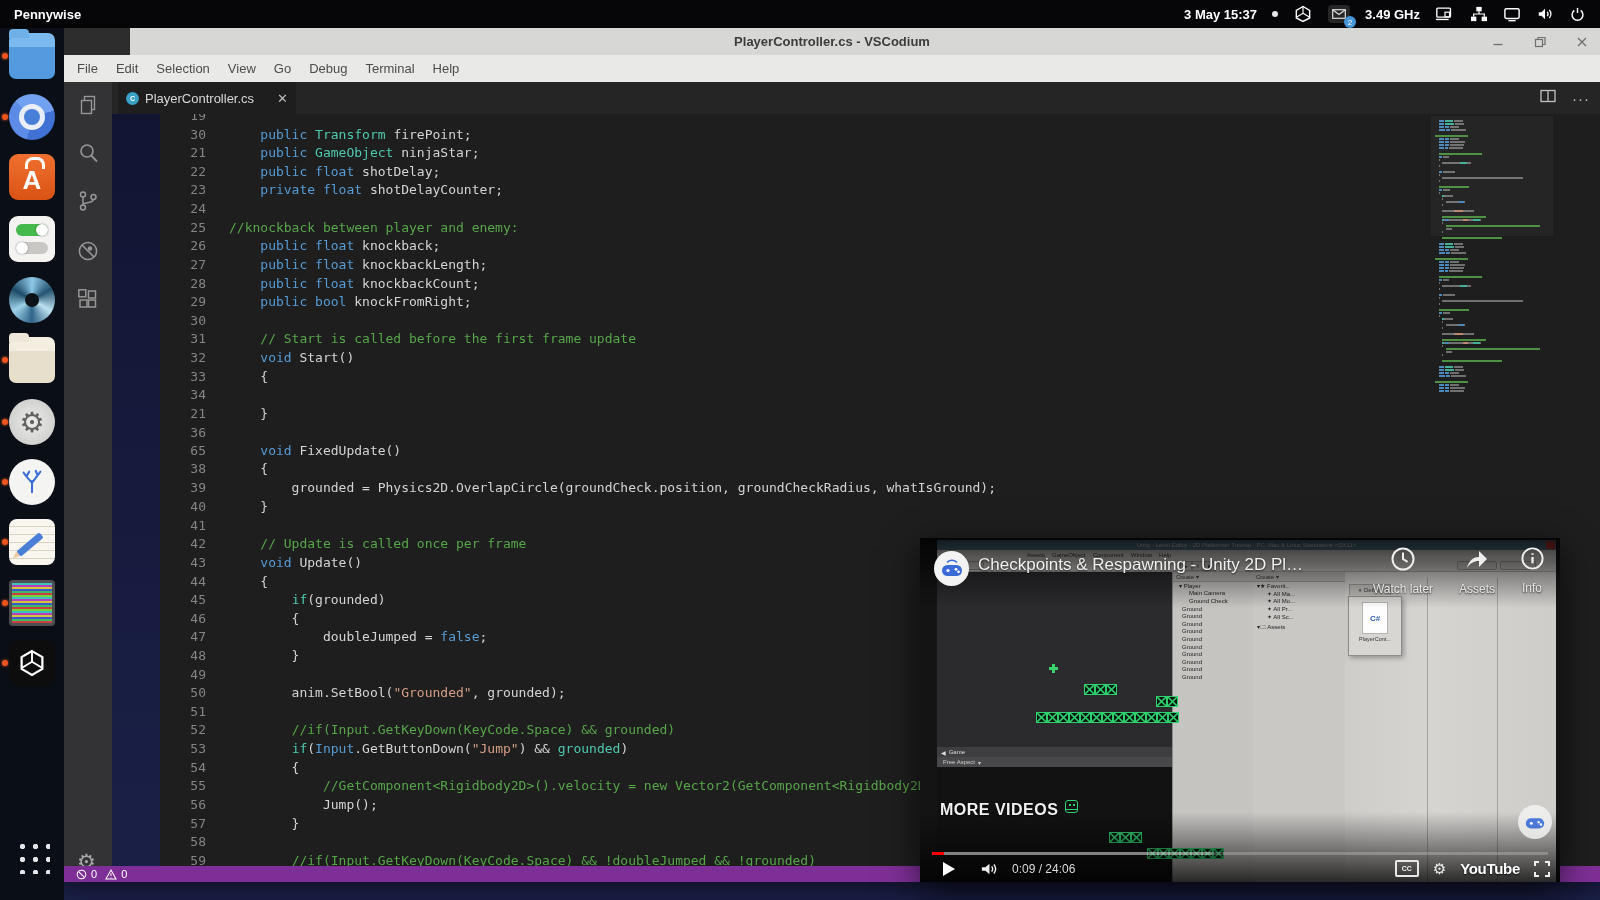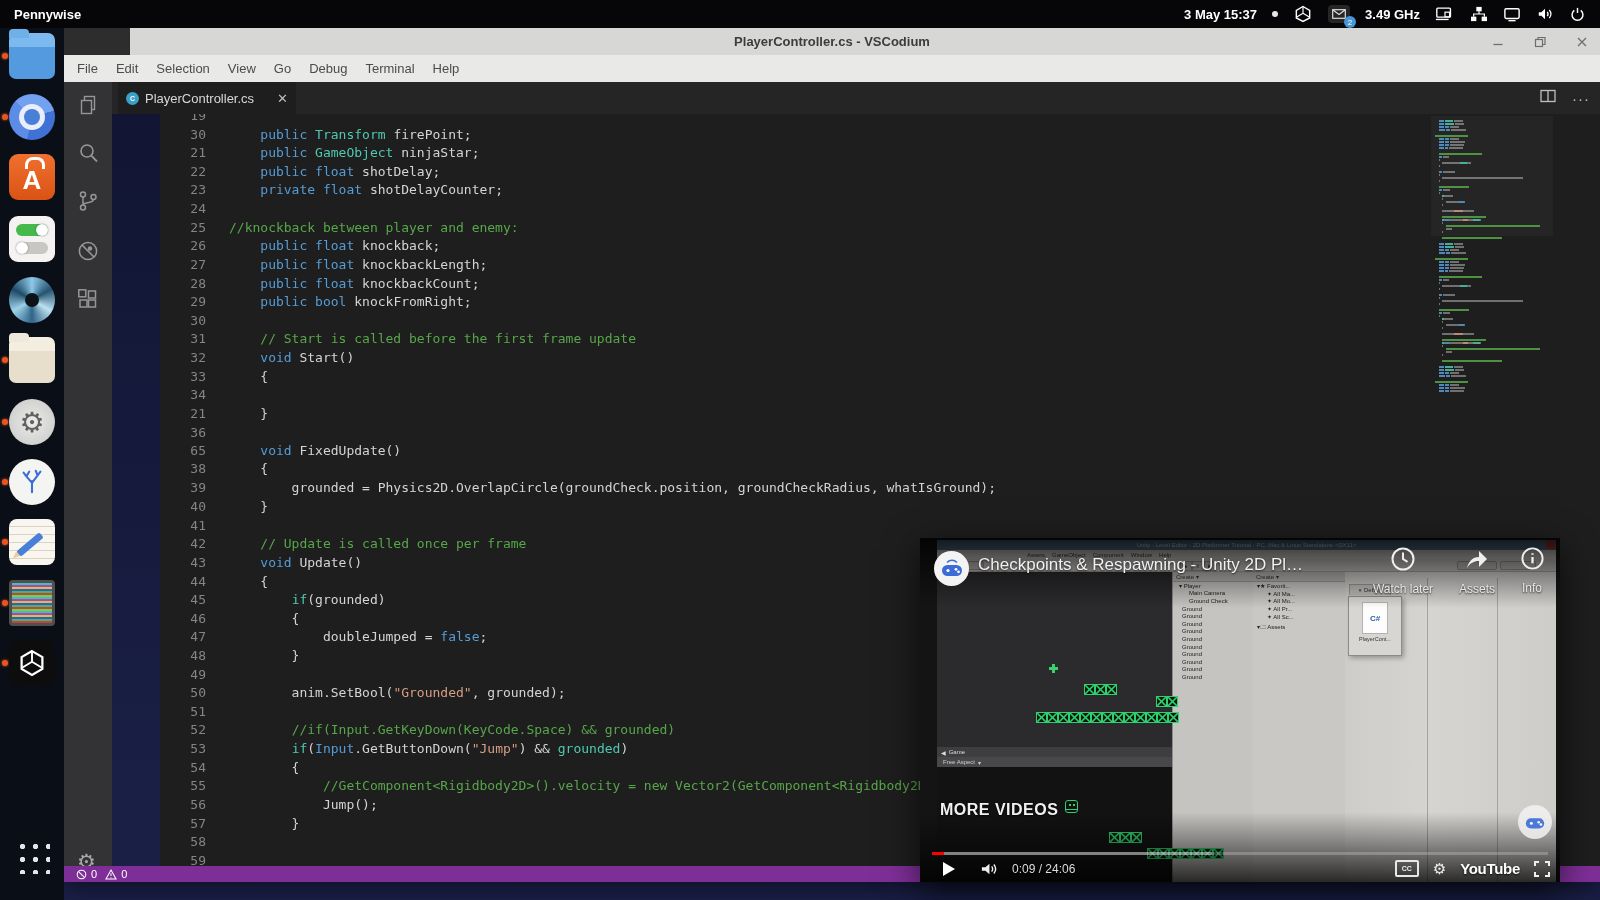--- a/index.html
+++ b/index.html
@@ -364,21 +364,21 @@
           <div class="crow" style="top: 550.6px;"><span class="ln">49</span><span class="cd"></span></div>
           <div class="crow" style="top: 569.22px;"><span class="ln">50</span><span class="cd"><span class="tk-d">        anim.SetBool(</span><span class="tk-s">"Grounded"</span><span class="tk-d">, grounded);</span></span></div>
           <div class="crow" style="top: 587.84px;"><span class="ln">51</span><span class="cd"></span></div>
           <div class="crow" style="top: 606.46px;"><span class="ln">52</span><span class="cd"><span class="tk-d">        </span><span class="tk-c">//if(Input.GetKeyDown(KeyCode.Space) &amp;&amp; grounded)</span></span></div>
           <div class="crow" style="top: 625.08px;"><span class="ln">53</span><span class="cd"><span class="tk-d">        </span><span class="tk-i">if</span><span class="tk-d">(</span><span class="tk-k">Input</span><span class="tk-d">.GetButtonDown(</span><span class="tk-s">"Jump"</span><span class="tk-d">) &amp;&amp; </span><span class="tk-i">grounded</span><span class="tk-d">)</span></span></div>
           <div class="crow" style="top: 643.7px;"><span class="ln">54</span><span class="cd"><span class="tk-d">        {</span></span></div>
           <div class="crow" style="top: 662.32px;"><span class="ln">55</span><span class="cd"><span class="tk-d">            </span><span class="tk-c">//GetComponent&lt;Rigidbody2D&gt;().velocity = new Vector2(GetComponent&lt;Rigidbody2D&gt;().velocity.x, jumpHeight);</span></span></div>
           <div class="crow" style="top: 680.94px;"><span class="ln">56</span><span class="cd"><span class="tk-d">            Jump();</span></span></div>
           <div class="crow" style="top: 699.56px;"><span class="ln">57</span><span class="cd"><span class="tk-d">        }</span></span></div>
           <div class="crow" style="top: 718.18px;"><span class="ln">58</span><span class="cd"></span></div>
-          <div class="crow" style="top: 736.8px;"><span class="ln">59</span></div>
+          <div class="crow" style="top: 736.8px;"><span class="ln">59</span><span class="cd"><span class="tk-d">        </span><span class="tk-c">//if(Input.GetKeyDown(KeyCode.Space) &amp;&amp; !doubleJumped &amp;&amp; !grounded)</span></span></div>
         </div>
       <div id="minimap">
           <div id="minimap-slider"></div>
           <i style="position: absolute; left: 7.6px; top: 4px; width: 5.4px; height: 2px; background: rgba(86, 156, 214, 0.85);"></i>
           <i style="position: absolute; left: 13.9px; top: 4px; width: 8.1px; height: 2px; background: rgba(78, 201, 176, 0.85);"></i>
           <i style="position: absolute; left: 22.9px; top: 4px; width: 9px; height: 2px; background: rgba(212, 212, 212, 0.45);"></i>
           <i style="position: absolute; left: 7.6px; top: 7px; width: 5.4px; height: 2px; background: rgba(86, 156, 214, 0.85);"></i>
           <i style="position: absolute; left: 13.9px; top: 7px; width: 9px; height: 2px; background: rgba(78, 201, 176, 0.85);"></i>
           <i style="position: absolute; left: 23.8px; top: 7px; width: 9px; height: 2px; background: rgba(212, 212, 212, 0.45);"></i>
           <i style="position: absolute; left: 7.6px; top: 10px; width: 5.4px; height: 2px; background: rgba(86, 156, 214, 0.85);"></i>

